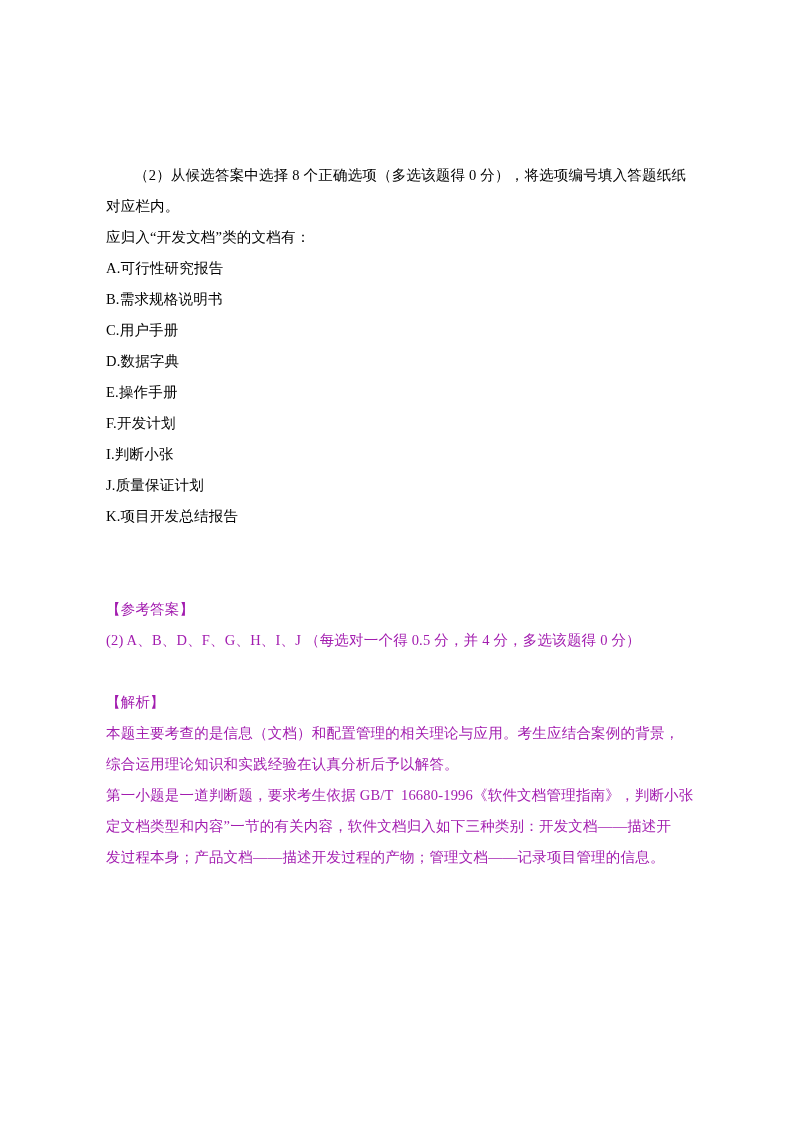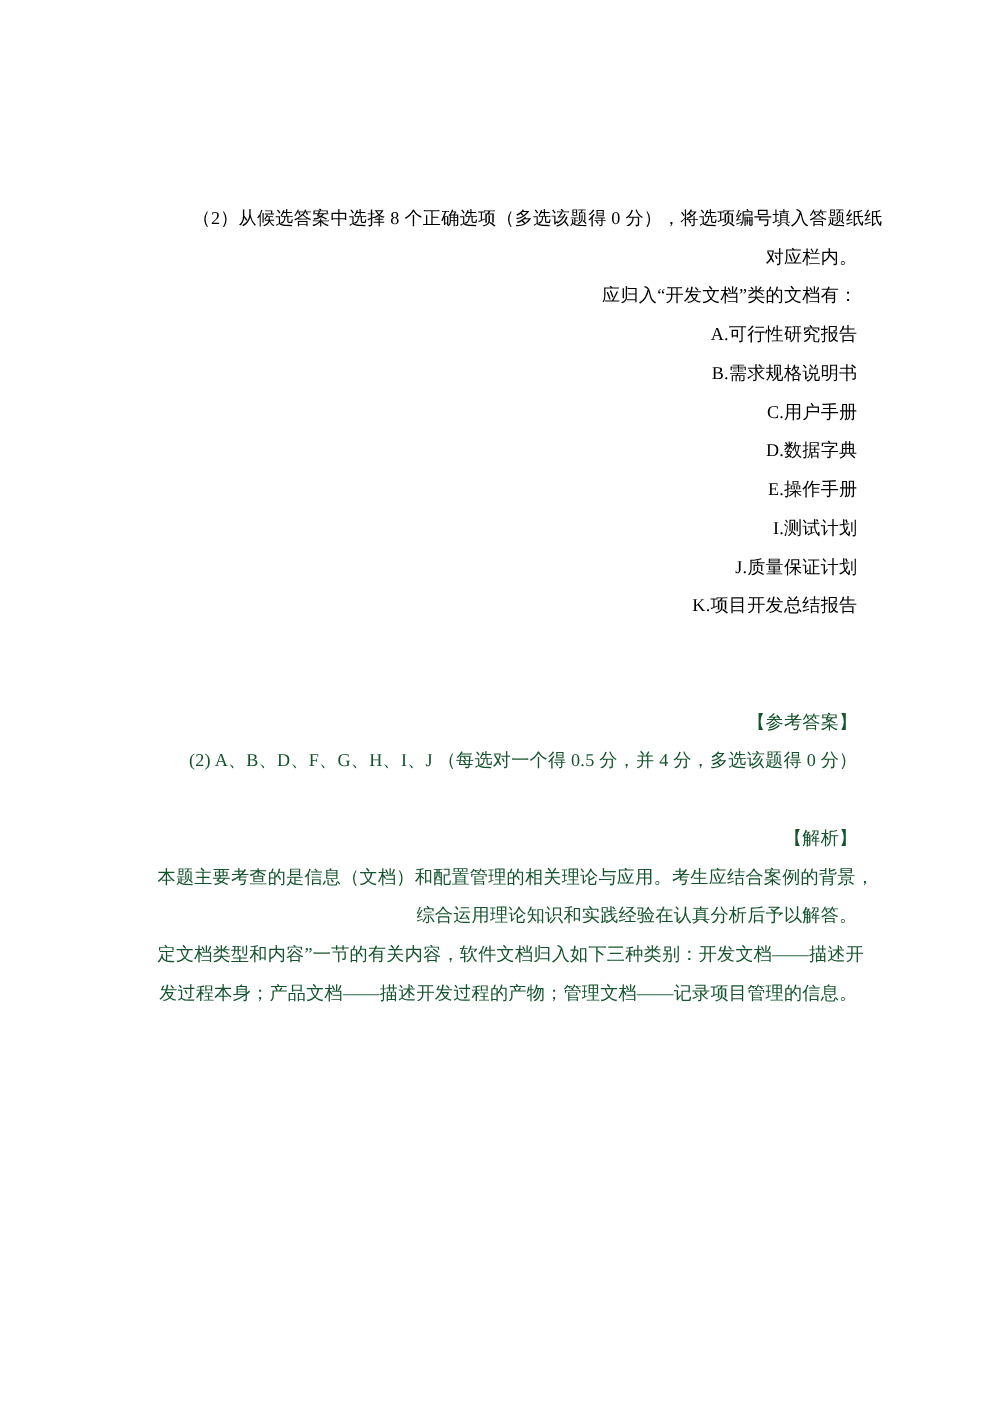--- a/index.html
+++ b/index.html
@@ -10,71 +10,72 @@
   .page {
     position: relative;
     width: 794px;
     height: 1123px;
     background: #ffffff;
     overflow: hidden;
     font-family: "Liberation Serif", "DejaVu Serif", serif;
   }
   .content {
     position: absolute;
-    left: 126px;
+    left: 106px;
     top: 160px;
     width: 560px;
     font-size: 14.5px;
     line-height: 31px;
     color: #000000;
     letter-spacing: 0.2px;
-    text-align: right;
   }
   .line {
     height: 31px;
     white-space: pre;
     overflow: visible;
   }
   .indent {
     text-indent: 28px;
   }
   .red {
-    color: #14532d;
+    color: #a21caf;
   }
   .blank {
     height: 31px;
   }
 </style>
 </head>
 <body>
 
 <div class="page">
   <div class="content">
 
     <div class="line indent">（2）从候选答案中选择 8 个正确选项（多选该题得 0 分），将选项编号填入答题纸纸</div>
     <div class="line">对应栏内。</div>
     <div class="line">应归入“开发文档”类的文档有：</div>
 
     <div class="line">A.可行性研究报告</div>
     <div class="line">B.需求规格说明书</div>
     <div class="line">C.用户手册</div>
     <div class="line">D.数据字典</div>
     <div class="line">E.操作手册</div>
-    <div class="line">I.测试计划</div>
+    <div class="line">F.开发计划</div>
+    <div class="line">I.判断小张</div>
     <div class="line">J.质量保证计划</div>
     <div class="line">K.项目开发总结报告</div>
 
     <div class="line blank"></div>
     <div class="line blank"></div>
 
     <div class="line red">【参考答案】</div>
     <div class="line red">(2) A、B、D、F、G、H、I、J （每选对一个得 0.5 分，并 4 分，多选该题得 0 分）</div>
 
     <div class="line blank"></div>
 
     <div class="line red">【解析】</div>
     <div class="line red">本题主要考查的是信息（文档）和配置管理的相关理论与应用。考生应结合案例的背景，</div>
     <div class="line red">综合运用理论知识和实践经验在认真分析后予以解答。</div>
+    <div class="line red">第一小题是一道判断题，要求考生依据 GB/T  16680-1996《软件文档管理指南》，判断小张</div>
     <div class="line red">定文档类型和内容”一节的有关内容，软件文档归入如下三种类别：开发文档——描述开</div>
     <div class="line red">发过程本身；产品文档——描述开发过程的产物；管理文档——记录项目管理的信息。</div>
 
   </div>
 </div>
 
 </body></html>

